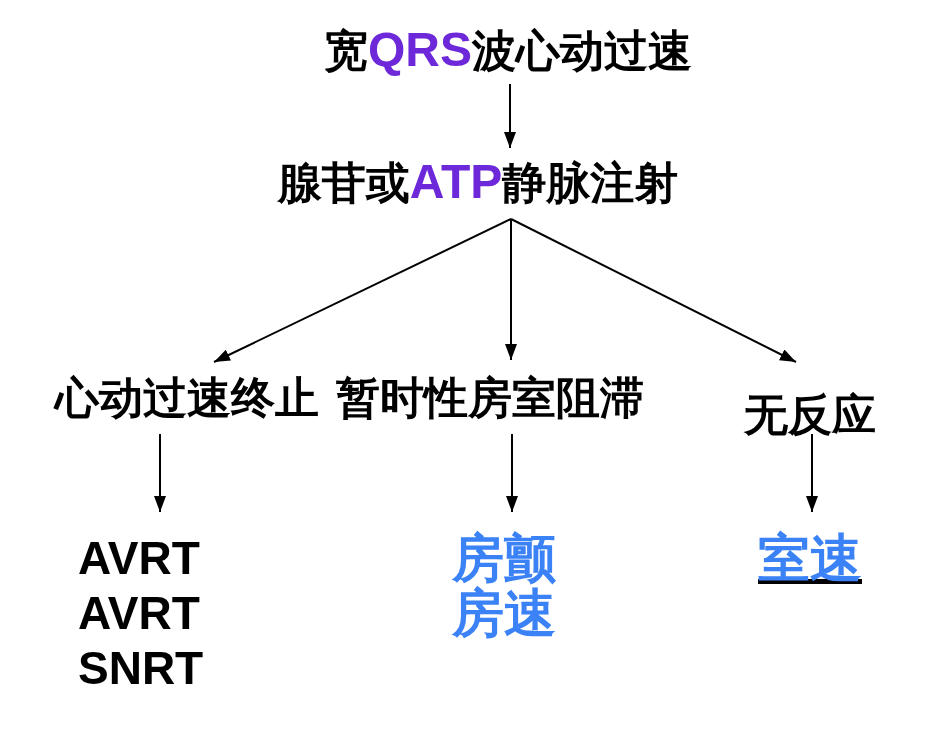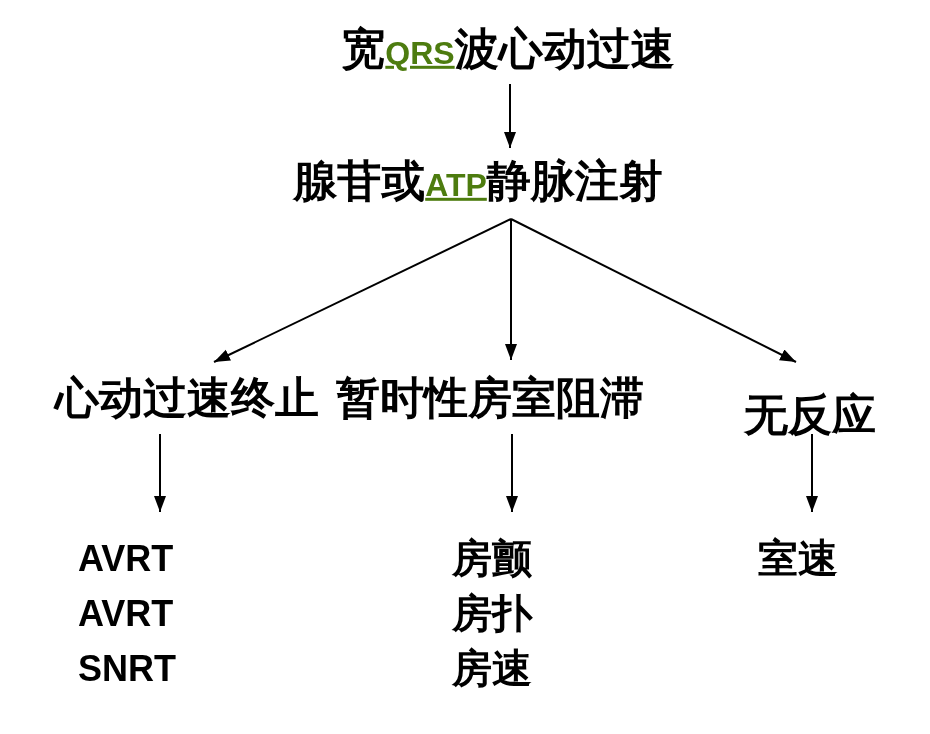--- a/index.html
+++ b/index.html
@@ -26,40 +26,39 @@
   }
   .cjk {
     font-family: "Liberation Serif", serif;
     font-weight: 700;
     font-size: 44px;
     color: #000000;
   }
   .latin {
     font-family: "Liberation Sans", sans-serif;
     font-weight: 700;
-    font-size: 32px;
-    color: #4d7c0f;
-    text-decoration: underline;
+    font-size: 48px;
+    color: #6d28d9;
   }
   .col {
     position: absolute;
     white-space: nowrap;
   }
   .col > div { line-height: 55px; }
   .latin-col > div {
     font-family: "Liberation Sans", sans-serif;
     font-weight: 700;
-    font-size: 36px;
+    font-size: 46px;
     color: #000000;
   }
   .cjk-col > div {
     font-family: "Liberation Serif", serif;
     font-weight: 700;
-    font-size: 40px;
-    color: #000000;
+    font-size: 52px;
+    color: #3b82f6;
   }
 </style>
 </head>
 <body>
 
 <div class="canvas">
 
   <svg class="arrow-layer" viewBox="0 0 930 734" xmlns="http://www.w3.org/2000/svg">
     <defs>
       <marker id="ah" markerWidth="10" markerHeight="8" refX="8" refY="3" orient="auto" markerUnits="strokeWidth">
@@ -90,21 +89,20 @@
   <div class="node cjk" style="left:810px; top:416px;">无反应</div>
 
   <div class="col latin-col" style="left:78px; top:531px;">
     <div>AVRT</div>
     <div>AVRT</div>
     <div>SNRT</div>
   </div>
 
   <div class="col cjk-col" style="left:452px; top:531px;">
     <div>房颤</div>
-    <div>房扑</div>
     <div>房速</div>
   </div>
 
-  <div class="col cjk-col" style="left:758px; top:531px;">
+  <div class="col cjk-col" style="left:758px; top:531px;text-decoration:underline;">
     <div>室速</div>
   </div>
 
 </div>
 
 </body></html>

